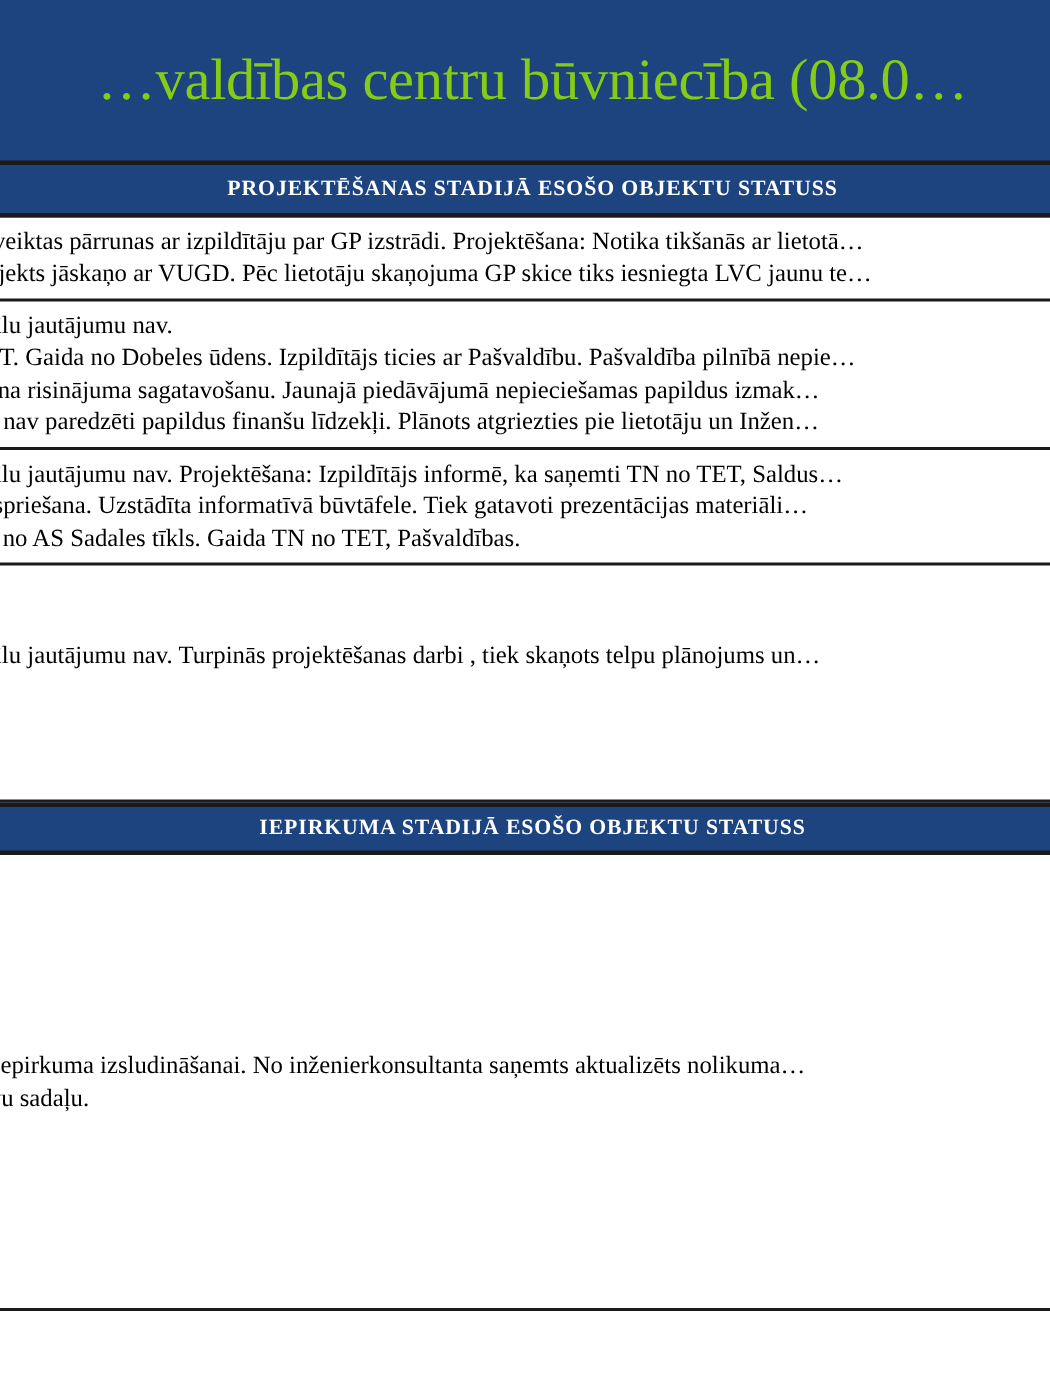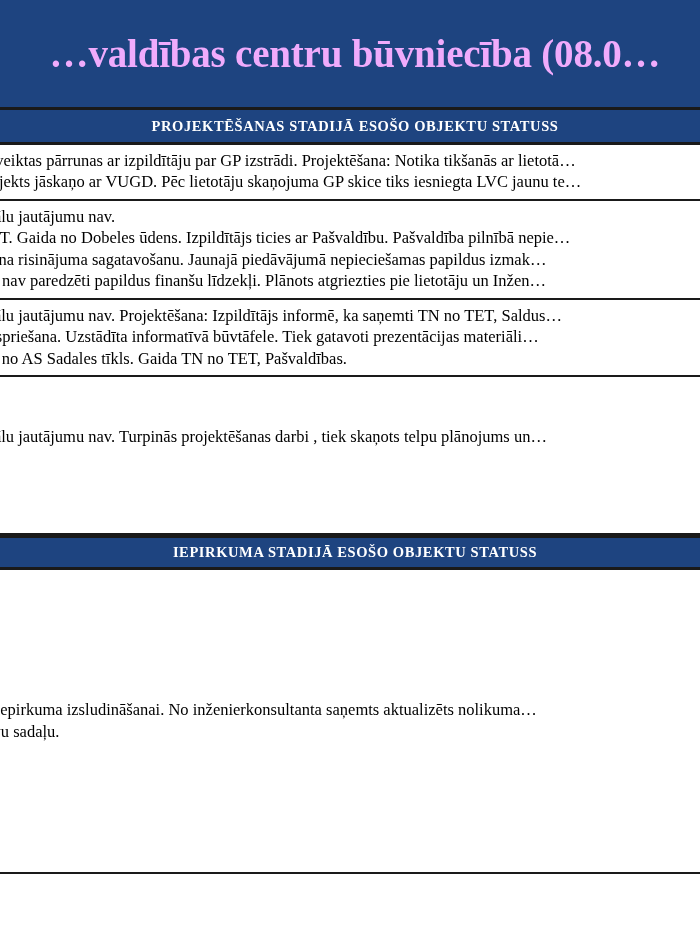--- a/index.html
+++ b/index.html
@@ -33,23 +33,23 @@
   .title-band {
     background: #1e4480;
     height: 110px;
     display: flex;
     align-items: center;
     justify-content: center;
     box-sizing: border-box;
     border-bottom: 3px solid #1a1a1a;
   }
   .title-band .title-text {
-    color: #f0abfc;
+    color: #84cc16;
     font-family: "Liberation Serif", "DejaVu Serif", serif;
-    font-weight: bold;
+    font-weight: normal;
     font-size: 39px;
     letter-spacing: -0.2px;
     white-space: nowrap;
     line-height: 1;
   }
 
   
   .section-band {
     background: #1e4480;
     height: 35px;

